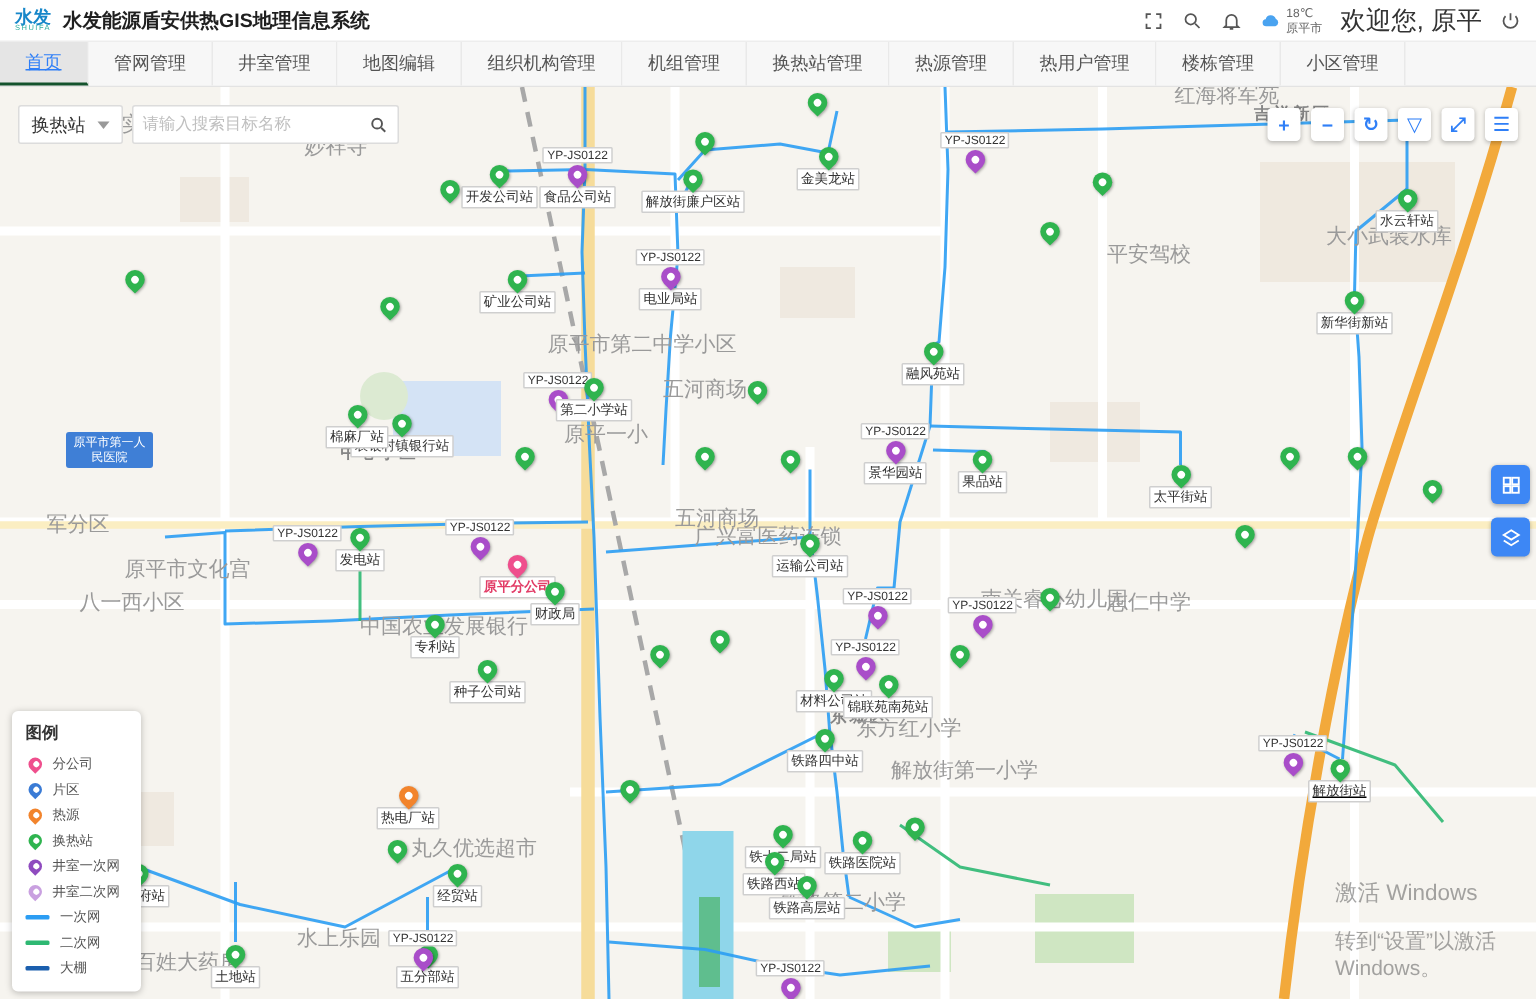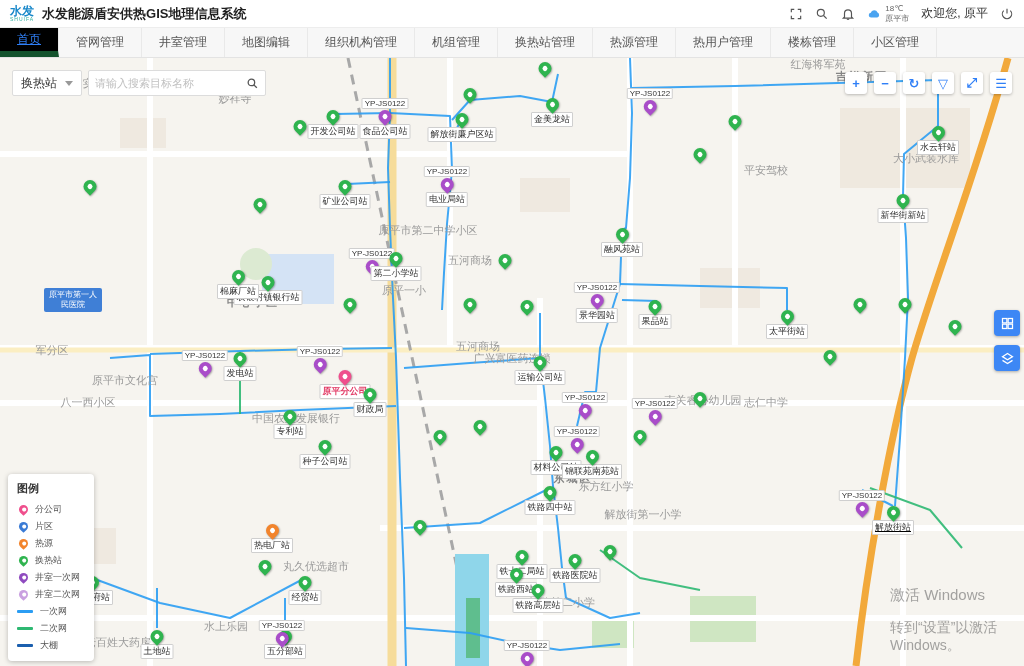--- a/index.html
+++ b/index.html
@@ -11,28 +11,28 @@
     padding:0 10px; background:#fff; border-bottom:1px solid #ededed; }
   .logo { display:flex; flex-direction:column; line-height:1; }
   .logo-cn { font-size:12px; font-weight:bold; color:#1787c9; }
   .logo-en { font-size:5px; color:#2fae9e; letter-spacing:1px; }
   .app-title { font-size:13px; font-weight:bold; color:#1f1f1f; }
   .header-right { margin-left:auto; display:flex; align-items:center; gap:12px; }
   .hicon { width:14px; height:14px; color:#555; cursor:pointer; display:flex; }
   .hicon svg { width:14px; height:14px; }
   .weather { display:flex; align-items:center; gap:4px; }
   .weather-txt { display:flex; flex-direction:column; font-size:8px; color:#666; line-height:1.25; }
-  .welcome { font-size:12px; color:#333; }
+  .welcome { font-size:17px; color:#333; }
 
   
   .nav { height:30px; background:#f7f7f7; border-bottom:1px solid #e3e3e3;
     display:flex; align-items:stretch; font-size:12px; }
   .tab { padding:0 17px; display:flex; align-items:center; color:#555;
     background:#f7f7f7; border-right:1px solid #e9e9e9; cursor:pointer; white-space:nowrap; }
-  .tab.active { color:#2f7ff7; background:#000000; border-bottom:6px solid #14532d;text-decoration:underline; }
+  .tab.active { color:#2f7ff7; background:#e5e5e5; border-bottom:2px solid #14532d;text-decoration:underline; }
 
   
   .map { position:relative; width:1024px; height:608px; background:#f6f4ef; overflow:hidden; }
   .base { position:absolute; left:0; top:0; z-index:1; }
 
   .search-panel { position:absolute; left:12px; top:12px; display:flex; gap:6px; z-index:40; }
   .select { height:26px; background:#fff; border:1px solid #dcdcdc; border-radius:2px;
     display:flex; align-items:center; gap:8px; padding:0 8px; font-size:12px; color:#333; cursor:pointer; }
   .caret { width:0; height:0; border-left:4px solid transparent; border-right:4px solid transparent;
     border-top:5px solid #999; }
@@ -79,21 +79,21 @@
   .pin.station { background:#2fb44f; }
   .pin.well { background:#a94dc9; }
   .pin.branch { background:#ef4f8d; }
   .pin.source { background:#f2842c; }
   .badge { background:#fff; border:1px solid #cfcfcf; font-size:8px; color:#333;
     padding:0 2px; white-space:nowrap; margin-bottom:1px; border-radius:1px; }
   .mlabel { margin-top:1px; background:#fff; border:1px solid #cfcfcf; font-size:9px;
     color:#333; padding:0 2px; white-space:nowrap; border-radius:1px; }
   .mlabel.branch-l { color:#e23c66; font-weight:bold; }
 
-  .map-label { position:absolute; transform:translate(-50%,-50%); font-size:11px; color:#9a9a9a;
+  .map-label { position:absolute; transform:translate(-50%,-50%); font-size:14px; color:#9a9a9a;
     white-space:nowrap; }
   .map-label.big { font-size:11px; color:#858585; font-weight:bold; letter-spacing:2px; }
   .map-label.badge-blue { background:#3f7fd6; color:#fff; font-size:8px; padding:2px 3px;
     border-radius:2px; white-space:normal; width:58px; text-align:center; line-height:1.25; }
 
   .watermark { position:absolute; left:890px; top:528px; z-index:30;
     color:rgba(110,110,110,.62); }
   .wm1 { font-size:15px; }
   .wm2 { font-size:14px; margin-top:14px; }
 </style>
@@ -218,21 +218,21 @@
         <polyline points="577,368 585,334 596,334" fill="none" stroke="#2b9df3" stroke-width="2" stroke-linejoin="round" opacity="0.9"></polyline>
         <polyline points="862,432 893,448" fill="none" stroke="#2b9df3" stroke-width="2" stroke-linejoin="round" opacity="0.9"></polyline>
         <polyline points="870,430 930,452 962,490" fill="none" stroke="#2eb872" stroke-width="2" stroke-linejoin="round" opacity="0.9"></polyline>
         <polyline points="600,492 640,520 700,532" fill="none" stroke="#2eb872" stroke-width="2" stroke-linejoin="round" opacity="0.9"></polyline>
         <polyline points="240,294 240,356" fill="none" stroke="#2eb872" stroke-width="2" stroke-linejoin="round" opacity="0.9"></polyline>
       </g>
   </svg>
 
   <div class="label-layer">
       <span class="map-label" style="left: 88px; top: 25px;">原平市实验中学</span>
-      <span class="map-label" style="left: 235px; top: 40px;">妙祥寺</span>
+      <span class="map-label" style="left: 224px; top: 40px;">妙祥寺</span>
       <span class="map-label big" style="left: 862px; top: 18px;">吉祥新区</span>
       <span class="map-label" style="left: 818px; top: 6px;">红海将军苑</span>
       <span class="map-label big" style="left: 253px; top: 244px;">中心小区</span>
       <span class="map-label big" style="left: 573px; top: 420px;">东城区</span>
       <span class="map-label" style="left: 52px; top: 292px;">军分区</span>
       <span class="map-label" style="left: 88px; top: 344px;">八一西小区</span>
       <span class="map-label" style="left: 125px; top: 322px;">原平市文化宫</span>
       <span class="map-label" style="left: 470px; top: 202px;">五河商场</span>
       <span class="map-label" style="left: 428px; top: 172px;">原平市第二中学小区</span>
       <span class="map-label" style="left: 404px; top: 232px;">原平一小</span>

